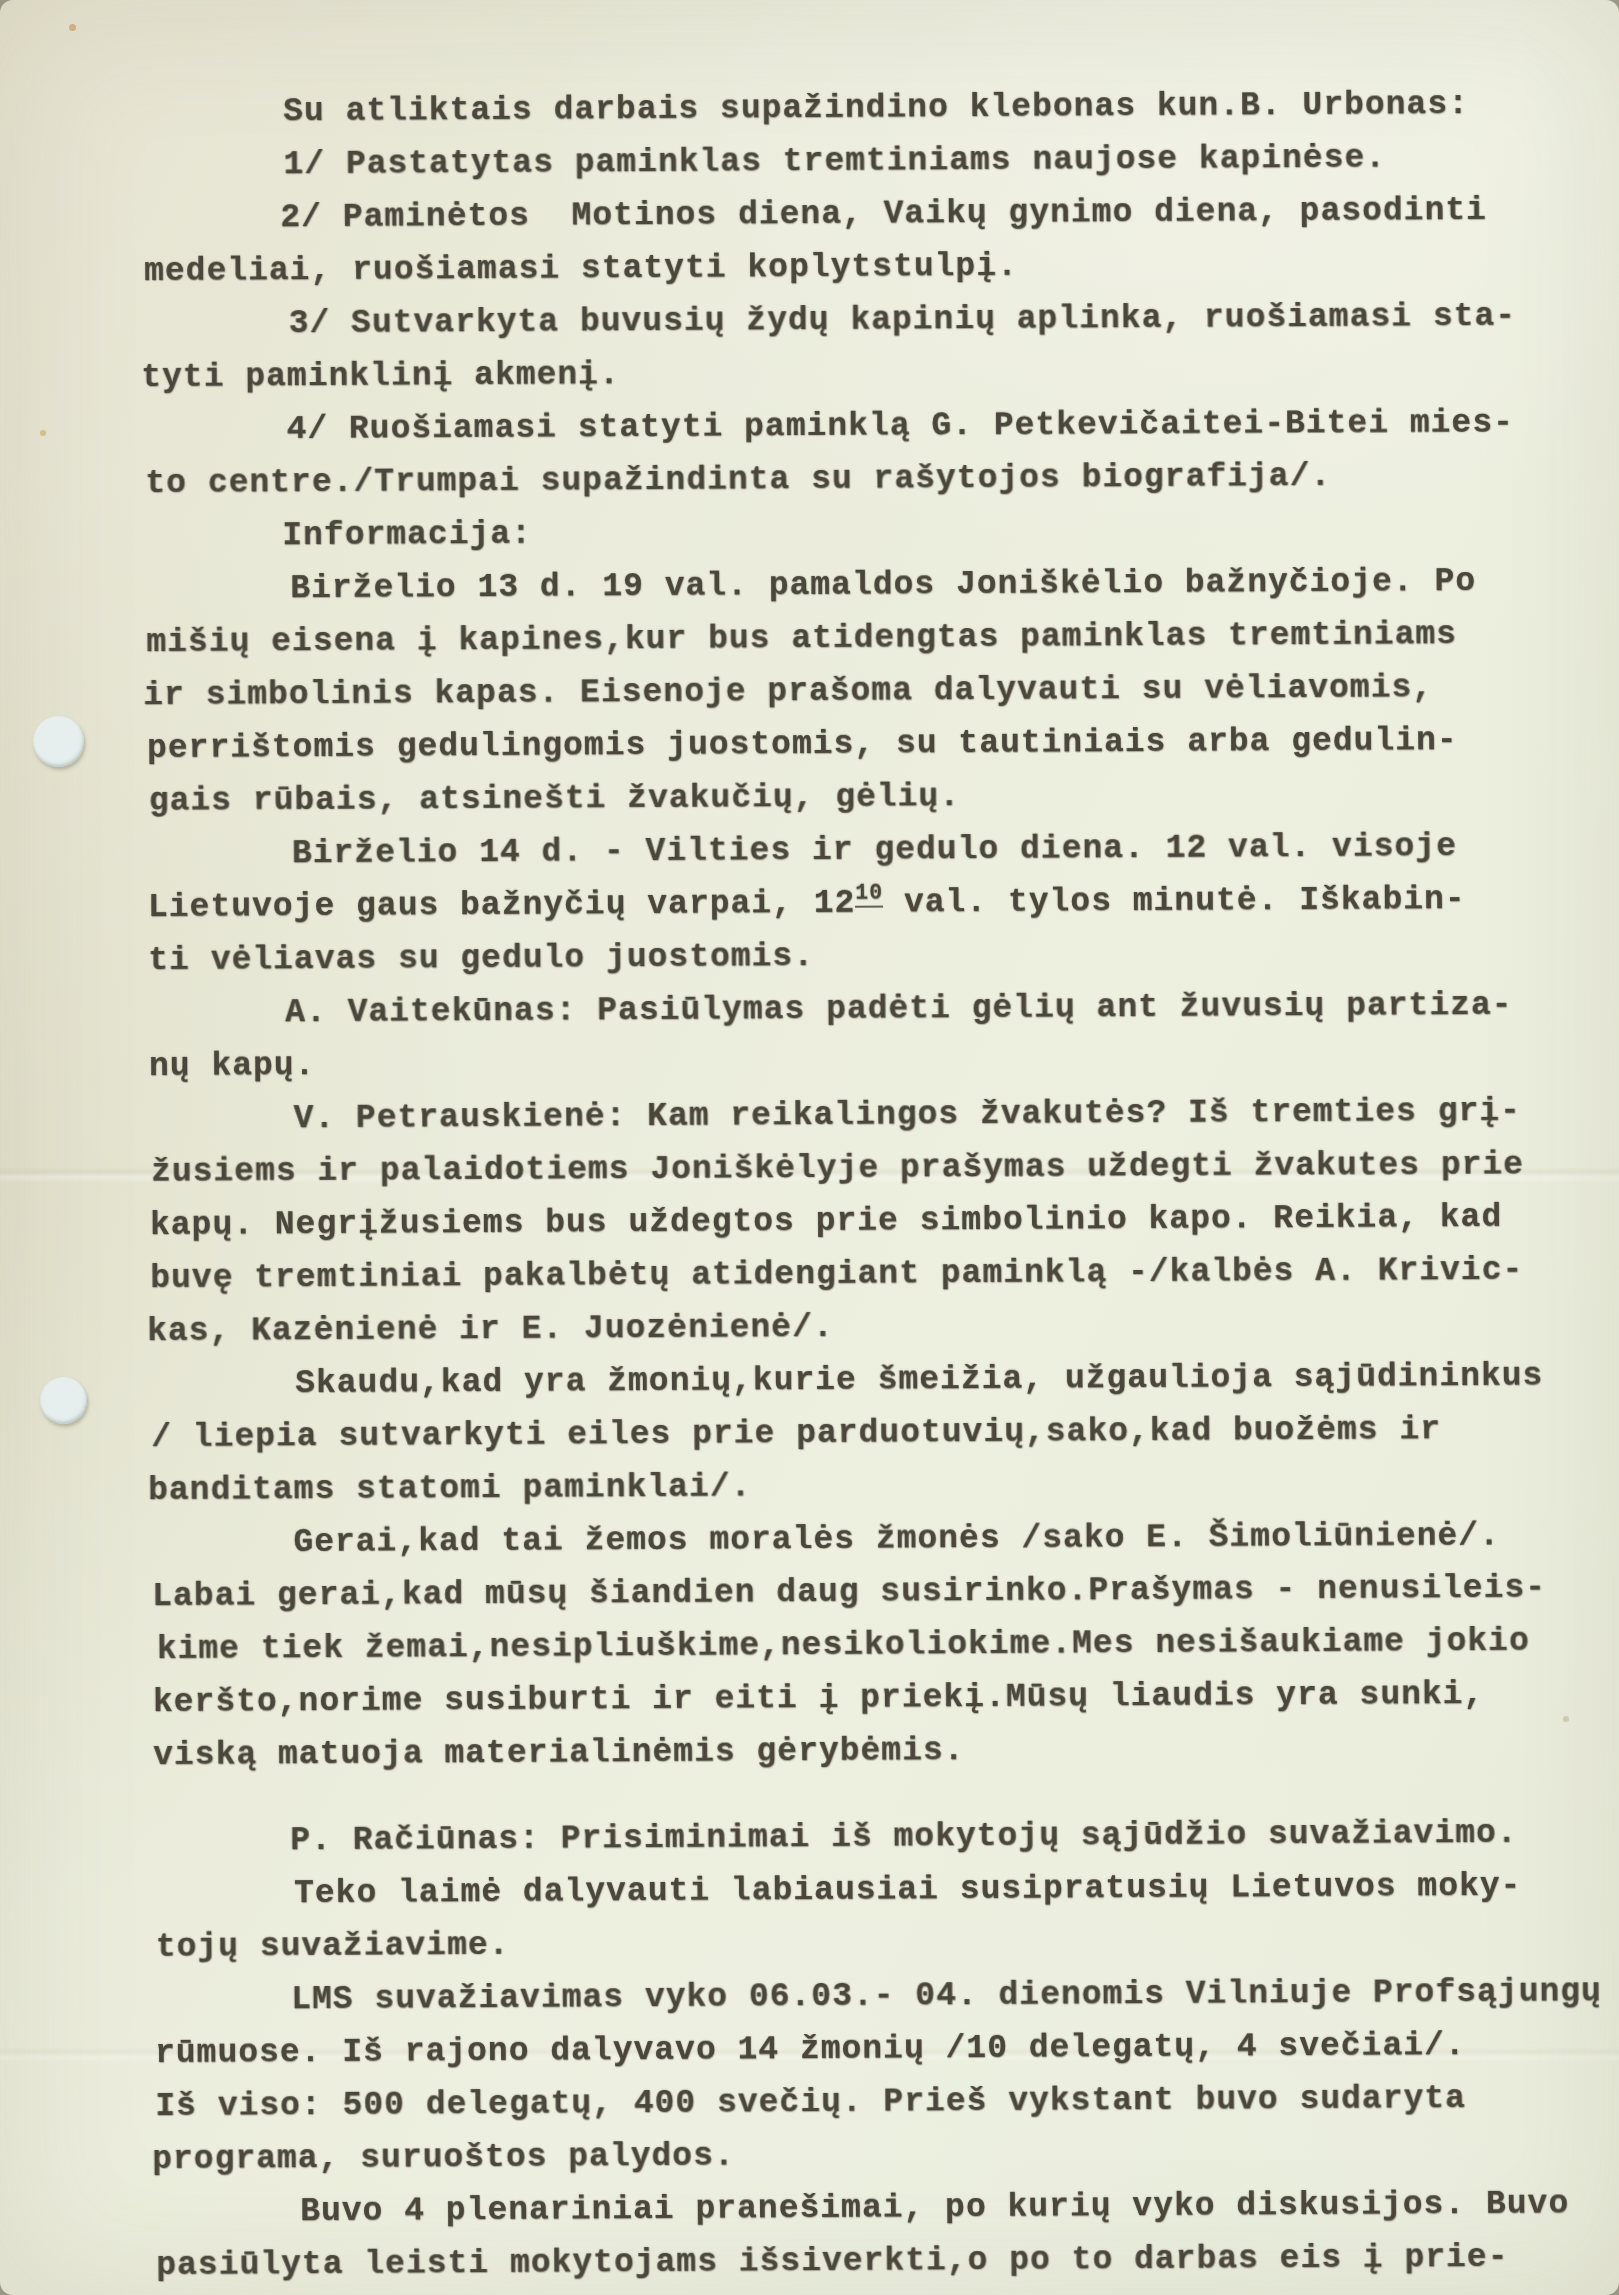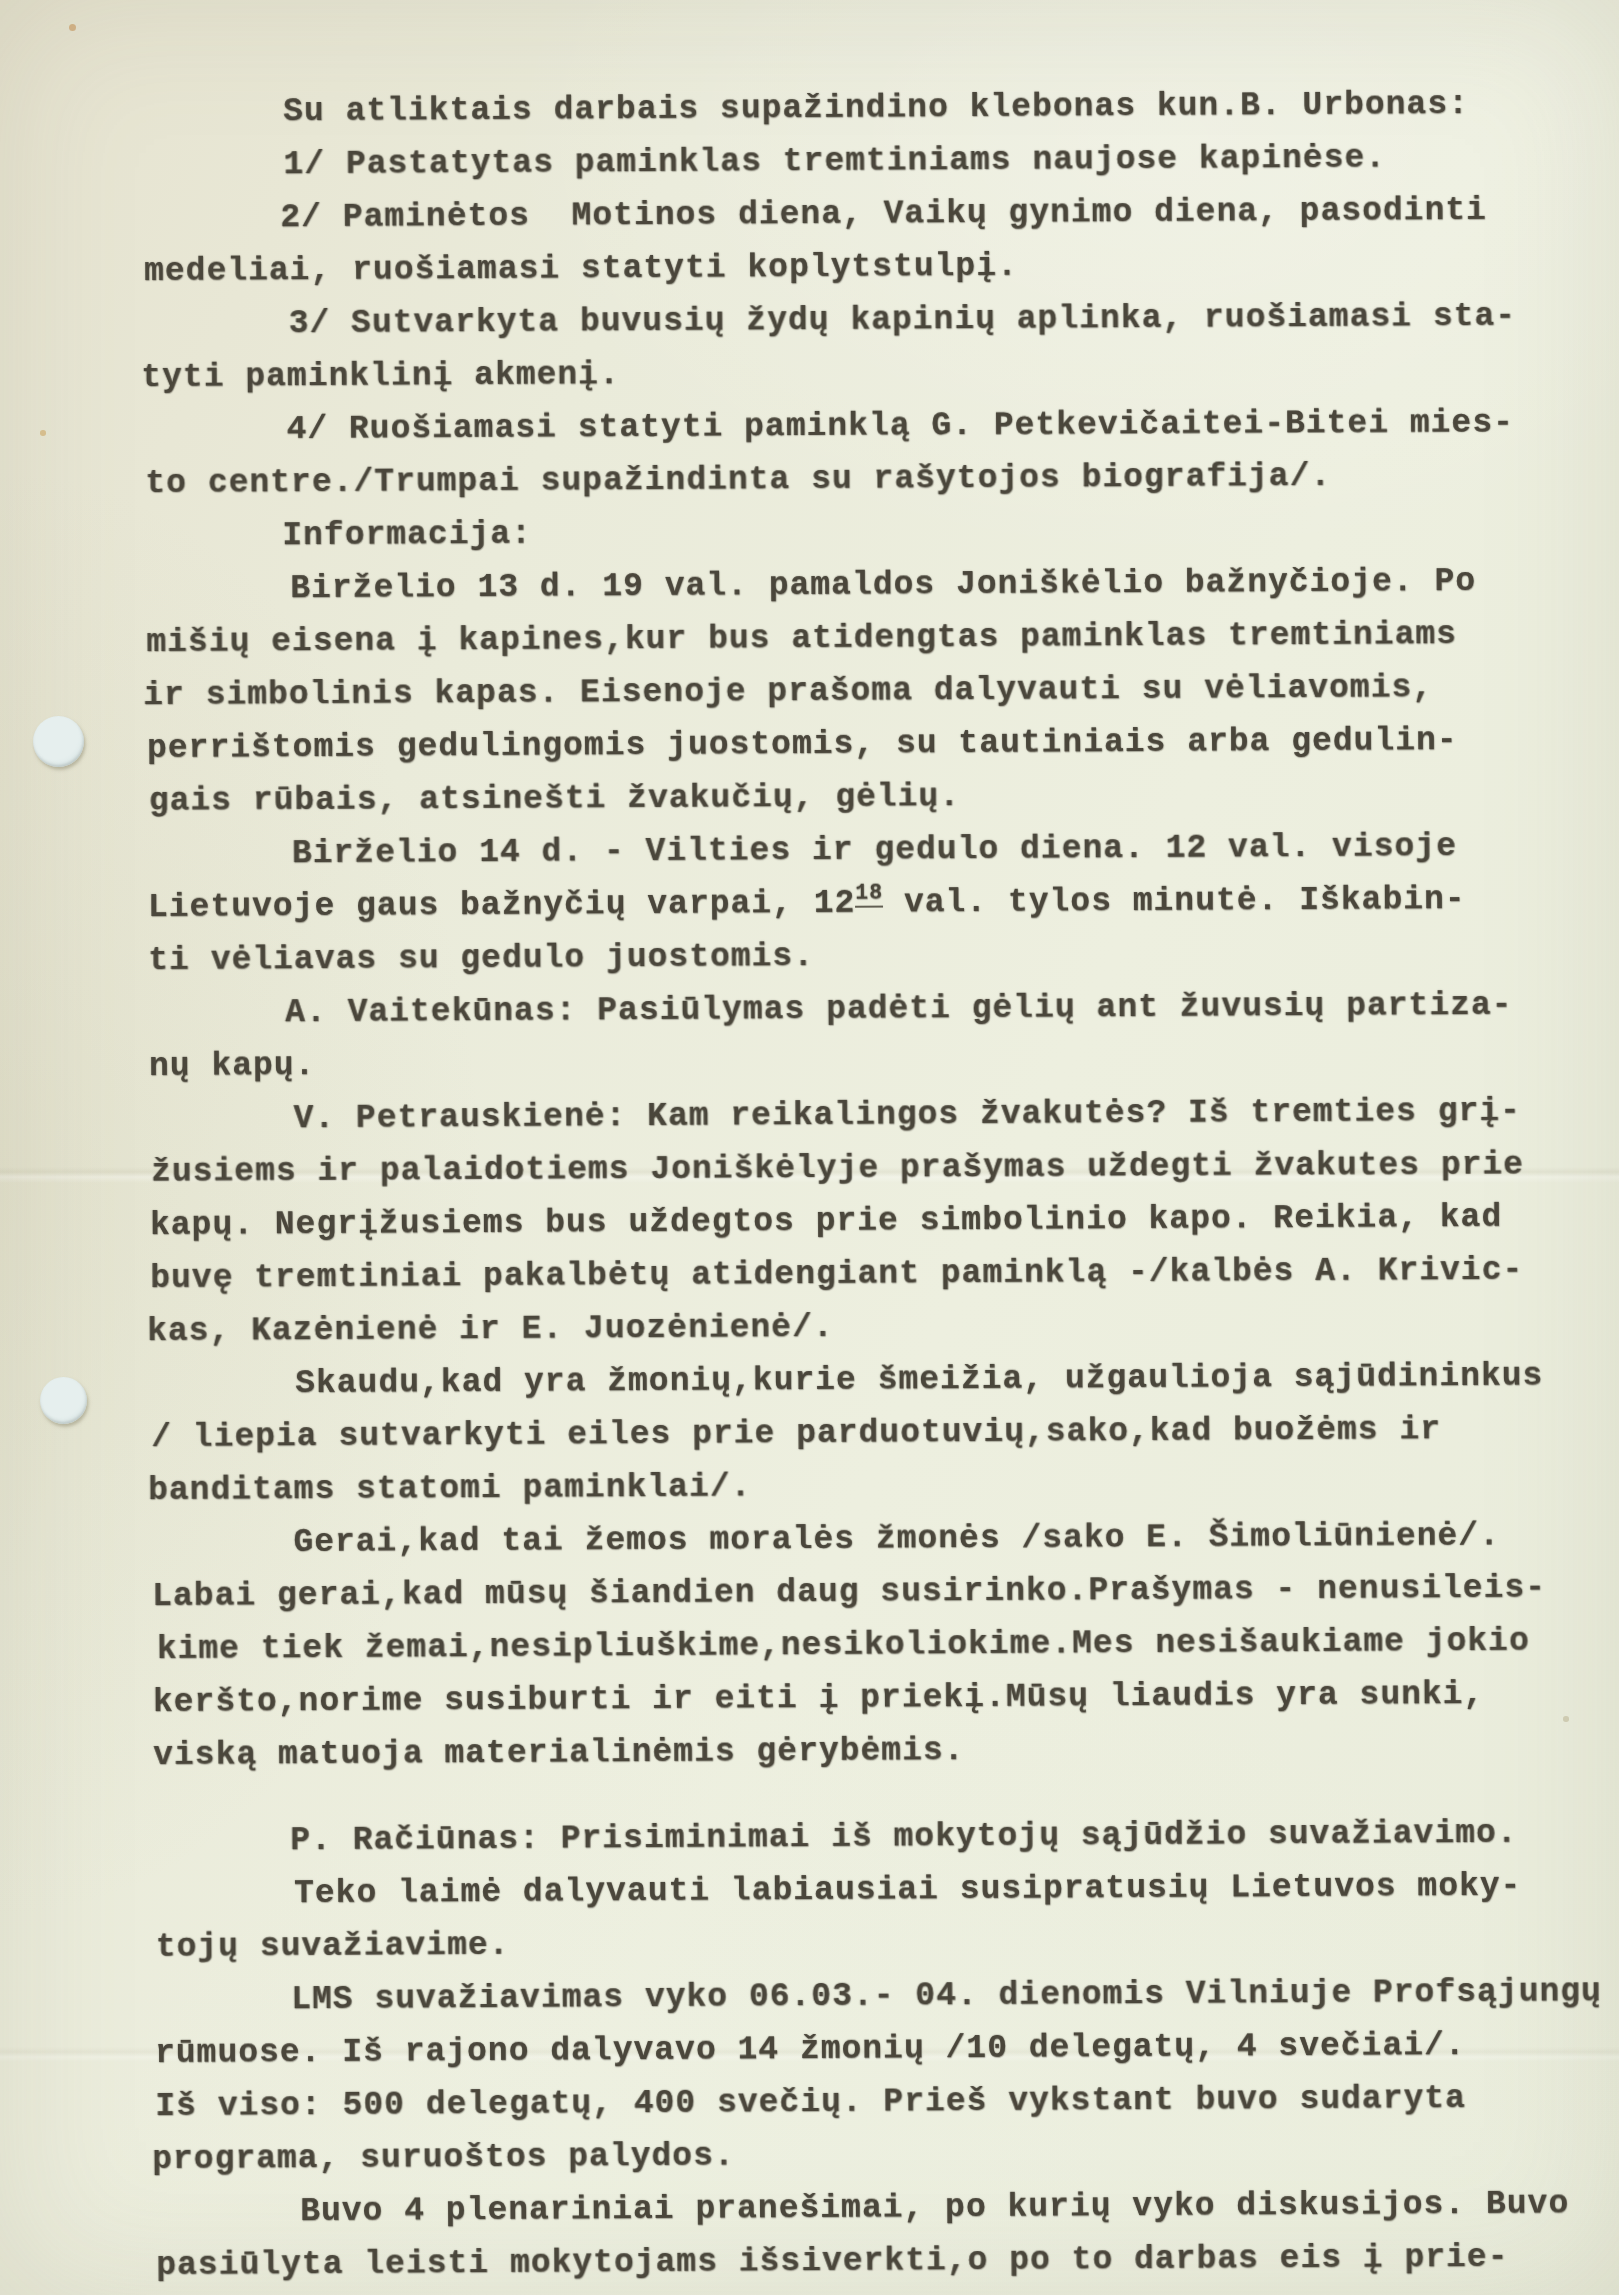--- a/index.html
+++ b/index.html
@@ -18,20 +18,21 @@
         rgba(255,255,255,0.30) 1177px, rgba(0,0,0,0) 1183px),
       
       linear-gradient(to bottom,
         rgba(0,0,0,0) 2047px, rgba(170,164,140,0.10) 2052px,
         rgba(255,255,255,0.22) 2057px, rgba(0,0,0,0) 2062px),
       radial-gradient(970px 624px at 72% 6%, rgba(255,255,255,0.22), rgba(255,255,255,0) 70%),
       radial-gradient(693px 1039px at 0% 52%, rgba(200,194,162,0.20), rgba(200,194,162,0) 70%),
       radial-gradient(1178px 901px at 55% 100%, rgba(238,243,228,0.30), rgba(238,243,228,0) 75%),
       linear-gradient(115deg,#e6e3d0 0%,#eaebda 28%,#edefdf 58%,#e9ecdb 100%);
     box-shadow: inset 0 0 139px rgba(138,132,102,0.17);
+    border-radius: 13px;
   }
   .lines{
     position:absolute;left:0;top:82px;width:1619px;
     transform:rotate(-0.35deg);
     transform-origin:50% 0;
     filter:blur(0.2px);
   }
   .line{
     height:53px;line-height:53px;
     padding-left:143px;
@@ -74,21 +75,21 @@
       <div class="line" style="color: rgb(74, 70, 59);">tyti paminklinį akmenį.</div>
       <div class="line indent" style="color: rgb(74, 70, 59);">4/ Ruošiamasi statyti paminklą G. Petkevičaitei-Bitei mies-</div>
       <div class="line" style="color: rgb(74, 70, 59);">to centre./Trumpai supažindinta su rašytojos biografija/.</div>
       <div class="line indent" style="color: rgb(74, 70, 59);">Informacija:</div>
       <div class="line indent" style="color: rgb(74, 70, 59);">Birželio 13 d. 19 val. pamaldos Joniškėlio bažnyčioje. Po</div>
       <div class="line" style="color: rgb(74, 70, 59);">mišių eisena į kapines,kur bus atidengtas paminklas tremtiniams</div>
       <div class="line" style="color: rgb(74, 70, 59);">ir simbolinis kapas. Eisenoje prašoma dalyvauti su vėliavomis,</div>
       <div class="line" style="color: rgb(74, 70, 59);">perrištomis gedulingomis juostomis, su tautiniais arba gedulin-</div>
       <div class="line" style="color: rgb(74, 70, 59);">gais rūbais, atsinešti žvakučių, gėlių.</div>
       <div class="line indent" style="color: rgb(74, 70, 59);">Birželio 14 d. - Vilties ir gedulo diena. 12 val. visoje</div>
-      <div class="line" style="color: rgb(74, 70, 59);"><span>Lietuvoje gaus bažnyčių varpai, 12</span><span class="sup">18</span><span> val. tylos minutė. Iškabin-</span></div>
+      <div class="line" style="color: rgb(74, 70, 59);"><span>Lietuvoje gaus bažnyčių varpai, 12</span><span class="sup">10</span><span> val. tylos minutė. Iškabin-</span></div>
       <div class="line" style="color: rgb(74, 70, 59);">ti vėliavas su gedulo juostomis.</div>
       <div class="line indent" style="color: rgb(74, 70, 59);">A. Vaitekūnas: Pasiūlymas padėti gėlių ant žuvusių partiza-</div>
       <div class="line" style="color: rgb(74, 70, 59);">nų kapų.</div>
       <div class="line indent" style="color: rgb(74, 70, 59);">V. Petrauskienė: Kam reikalingos žvakutės? Iš tremties grį-</div>
       <div class="line" style="color: rgb(74, 70, 59);">žusiems ir palaidotiems Joniškėlyje prašymas uždegti žvakutes prie</div>
       <div class="line" style="color: rgb(74, 70, 59);">kapų. Negrįžusiems bus uždegtos prie simbolinio kapo. Reikia, kad</div>
       <div class="line" style="color: rgb(74, 70, 59);">buvę tremtiniai pakalbėtų atidengiant paminklą -/kalbės A. Krivic-</div>
       <div class="line" style="color: rgb(74, 70, 59);">kas, Kazėnienė ir E. Juozėnienė/.</div>
       <div class="line indent" style="color: rgb(74, 70, 59);">Skaudu,kad yra žmonių,kurie šmeižia, užgaulioja sąjūdininkus</div>
       <div class="line" style="color: rgb(74, 70, 59);">/ liepia sutvarkyti eiles prie parduotuvių,sako,kad buožėms ir</div>

